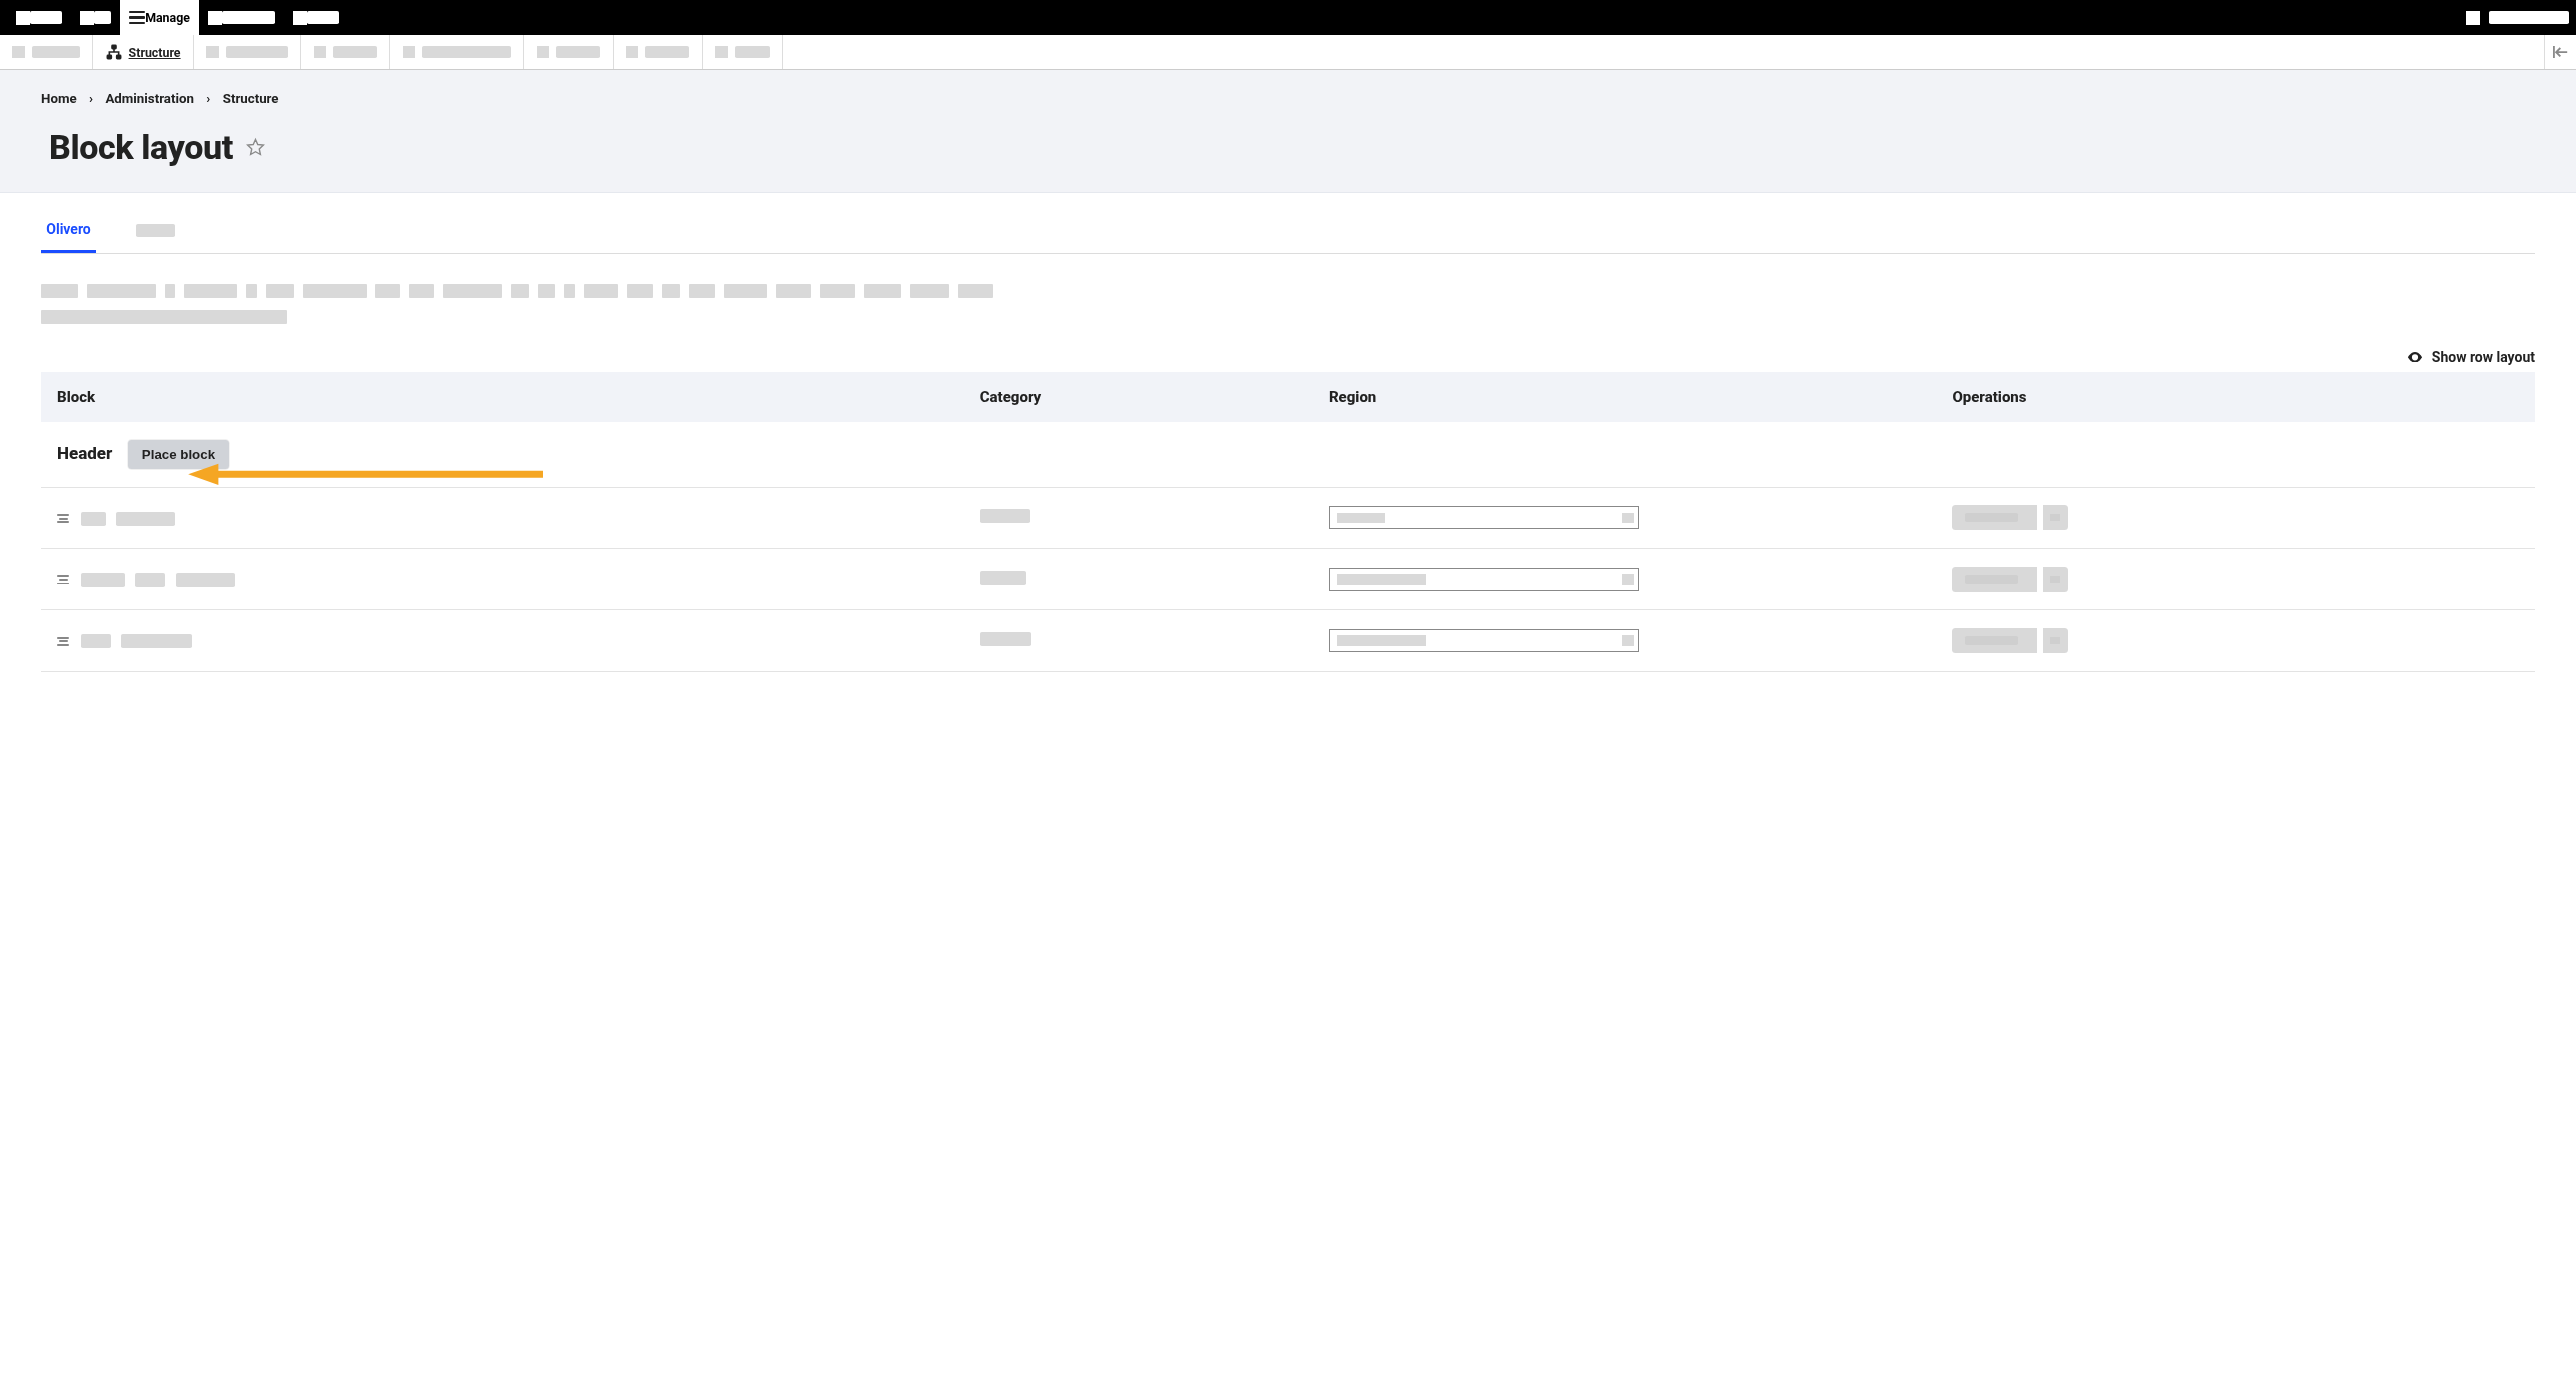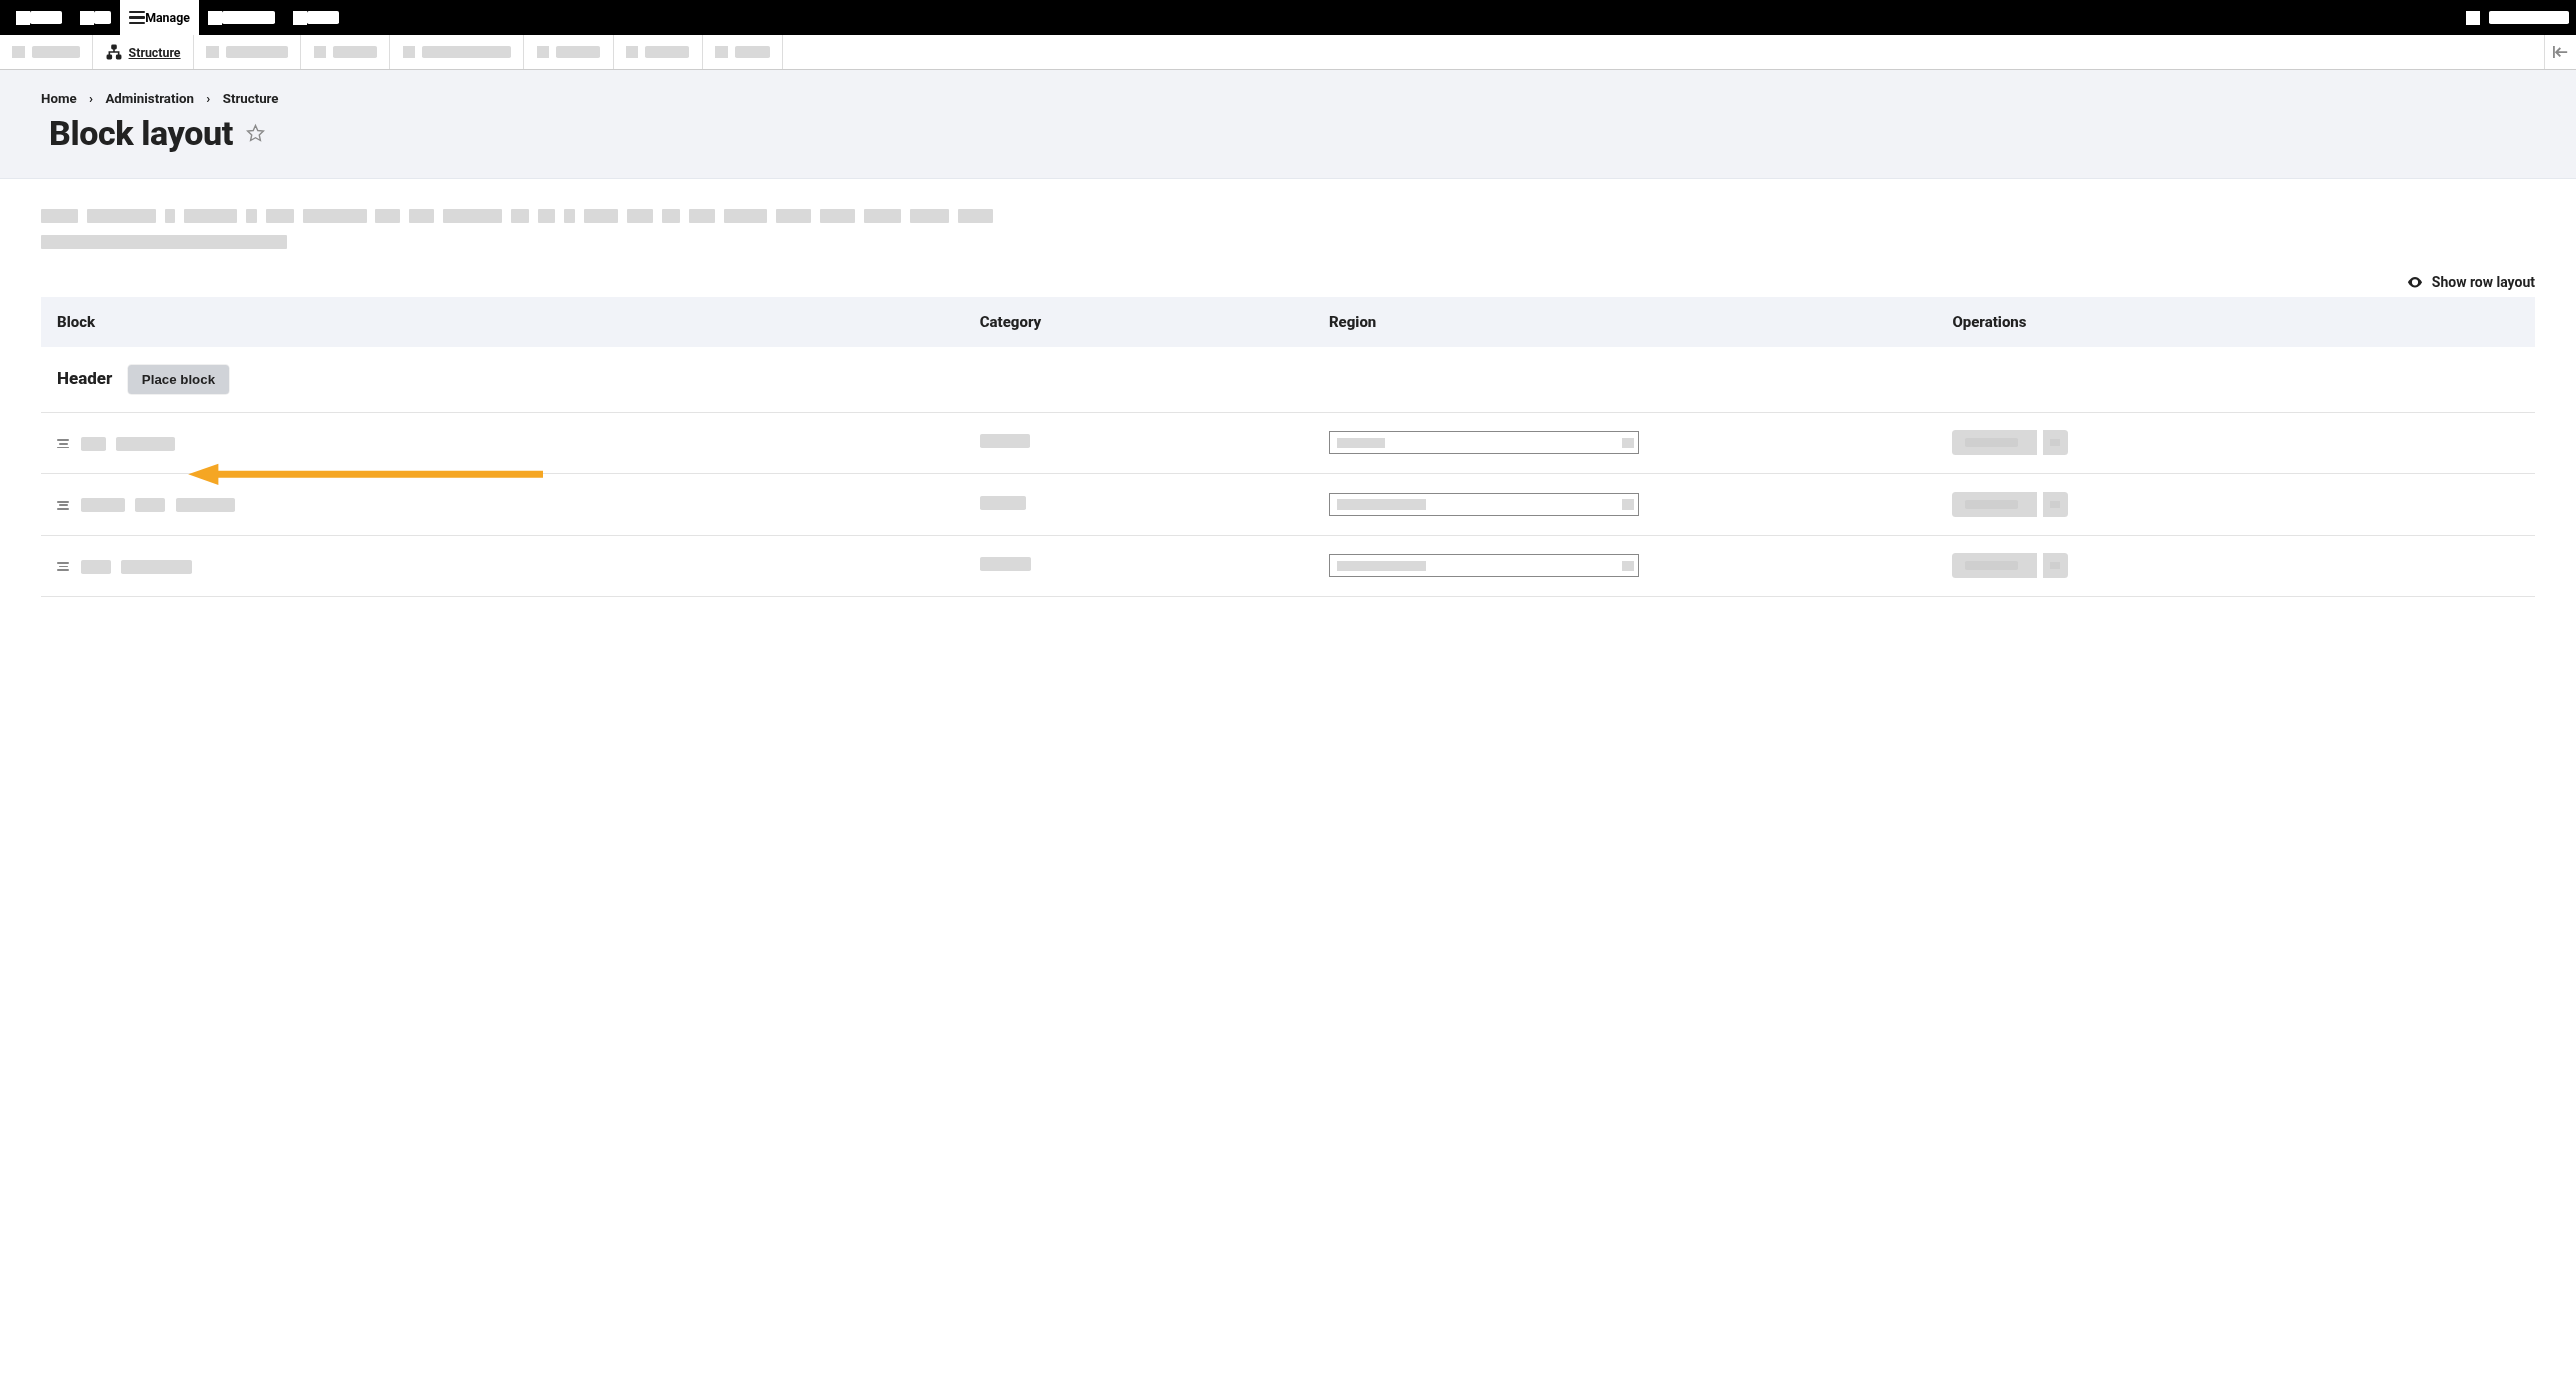--- a/index.html
+++ b/index.html
@@ -17,21 +17,21 @@
 .toolbar-sec { background: #fff; height: 35px; display: flex; align-items: stretch; border-bottom: 0.9px solid #ccc; box-shadow: 0 0.9px 1.8px rgba(0,0,0,.08); }
 .toolbar-sec .s-item { display: flex; align-items: center; gap: 7px; padding: 0 12.4px; border-right: 0.9px solid #ddd; }
 .toolbar-sec .s-item:first-child { border-right: 0.9px solid #ddd; }
 .toolbar-sec .s-icon-ph { width: 12.4px; height: 12.4px; background: #d9d9d9; }
 .toolbar-sec .s-text-ph { height: 12.4px; background: #d9d9d9; border-radius: 1.8px; }
 .toolbar-sec .s-item.active .s-text { font-weight: 700; text-decoration: underline; color: #222; }
 .toolbar-sec .right-icon { margin-left: auto; width: 32px; display: flex; align-items: center; justify-content: center; border-left: 0.9px solid #ddd; }
 
 
 .page-head { background: #f2f3f7; padding: 21px 41px 25px; border-bottom: 0.9px solid #e5e8ee; }
-.breadcrumb { display: flex; align-items: center; gap: 12.4px; font-size: 13.3px; font-weight: 700; color: #222; margin-bottom: 7px; }
+.breadcrumb { display: flex; align-items: center; gap: 12.4px; font-size: 13.3px; font-weight: 700; color: #222; margin-bottom: 21px; }
 .breadcrumb .chev { font-weight: 700; color: #222; }
 .title-row { display: flex; align-items: center; gap: 12.4px; }
 .page-title { font-size: 34px; font-weight: 800; letter-spacing: -0.4px; margin-left: 8px; }
 
 
 .content { padding: 0 41px 71px; }
 .tabs { display: flex; gap: 35px; border-bottom: 0.9px solid #dcdcdc; margin-top: 16px; }
 .tab { padding: 12.4px 5.3px; font-size: 14px; font-weight: 700; color: #888; }
 .tab.active { color: #1a4dff; border-bottom: 3.5px solid #1a4dff; }
 .tab .ph { display: inline-block; height: 12.4px; background: #d9d9d9; border-radius: 1.8px; vertical-align: middle; }
@@ -174,20 +174,24 @@
     <span class="star-icon">
       <svg width="21" height="21" viewBox="0 0 24 24" fill="none" stroke="#8a8a8a" stroke-width="1.6">
           <path d="M12 2.8 L14.6 8.6 L21 9.3 L16.3 13.6 L17.6 20 L12 16.8 L6.4 20 L7.7 13.6 L3 9.3 L9.4 8.6 Z"></path>
         </svg>
     </span>
   </div>
 </div>
 
 <div class="content" style="position:relative;">
 
+  <div class="tabs">
+    <div class="tab active">Olivero</div>
+    <div class="tab"><span class="ph" style="width:39px"></span></div>
+  </div>
 
   <div class="filler-block">
     <div class="filler-row">
       <span class="ph ph16" style="width:37px"></span>
       <span class="ph ph16" style="width:69px"></span>
       <span class="ph ph16" style="width:10.6px"></span>
       <span class="ph ph16" style="width:53px"></span>
       <span class="ph ph16" style="width:10.6px"></span>
       <span class="ph ph16" style="width:28px"></span>
       <span class="ph ph16" style="width:64px"></span>

